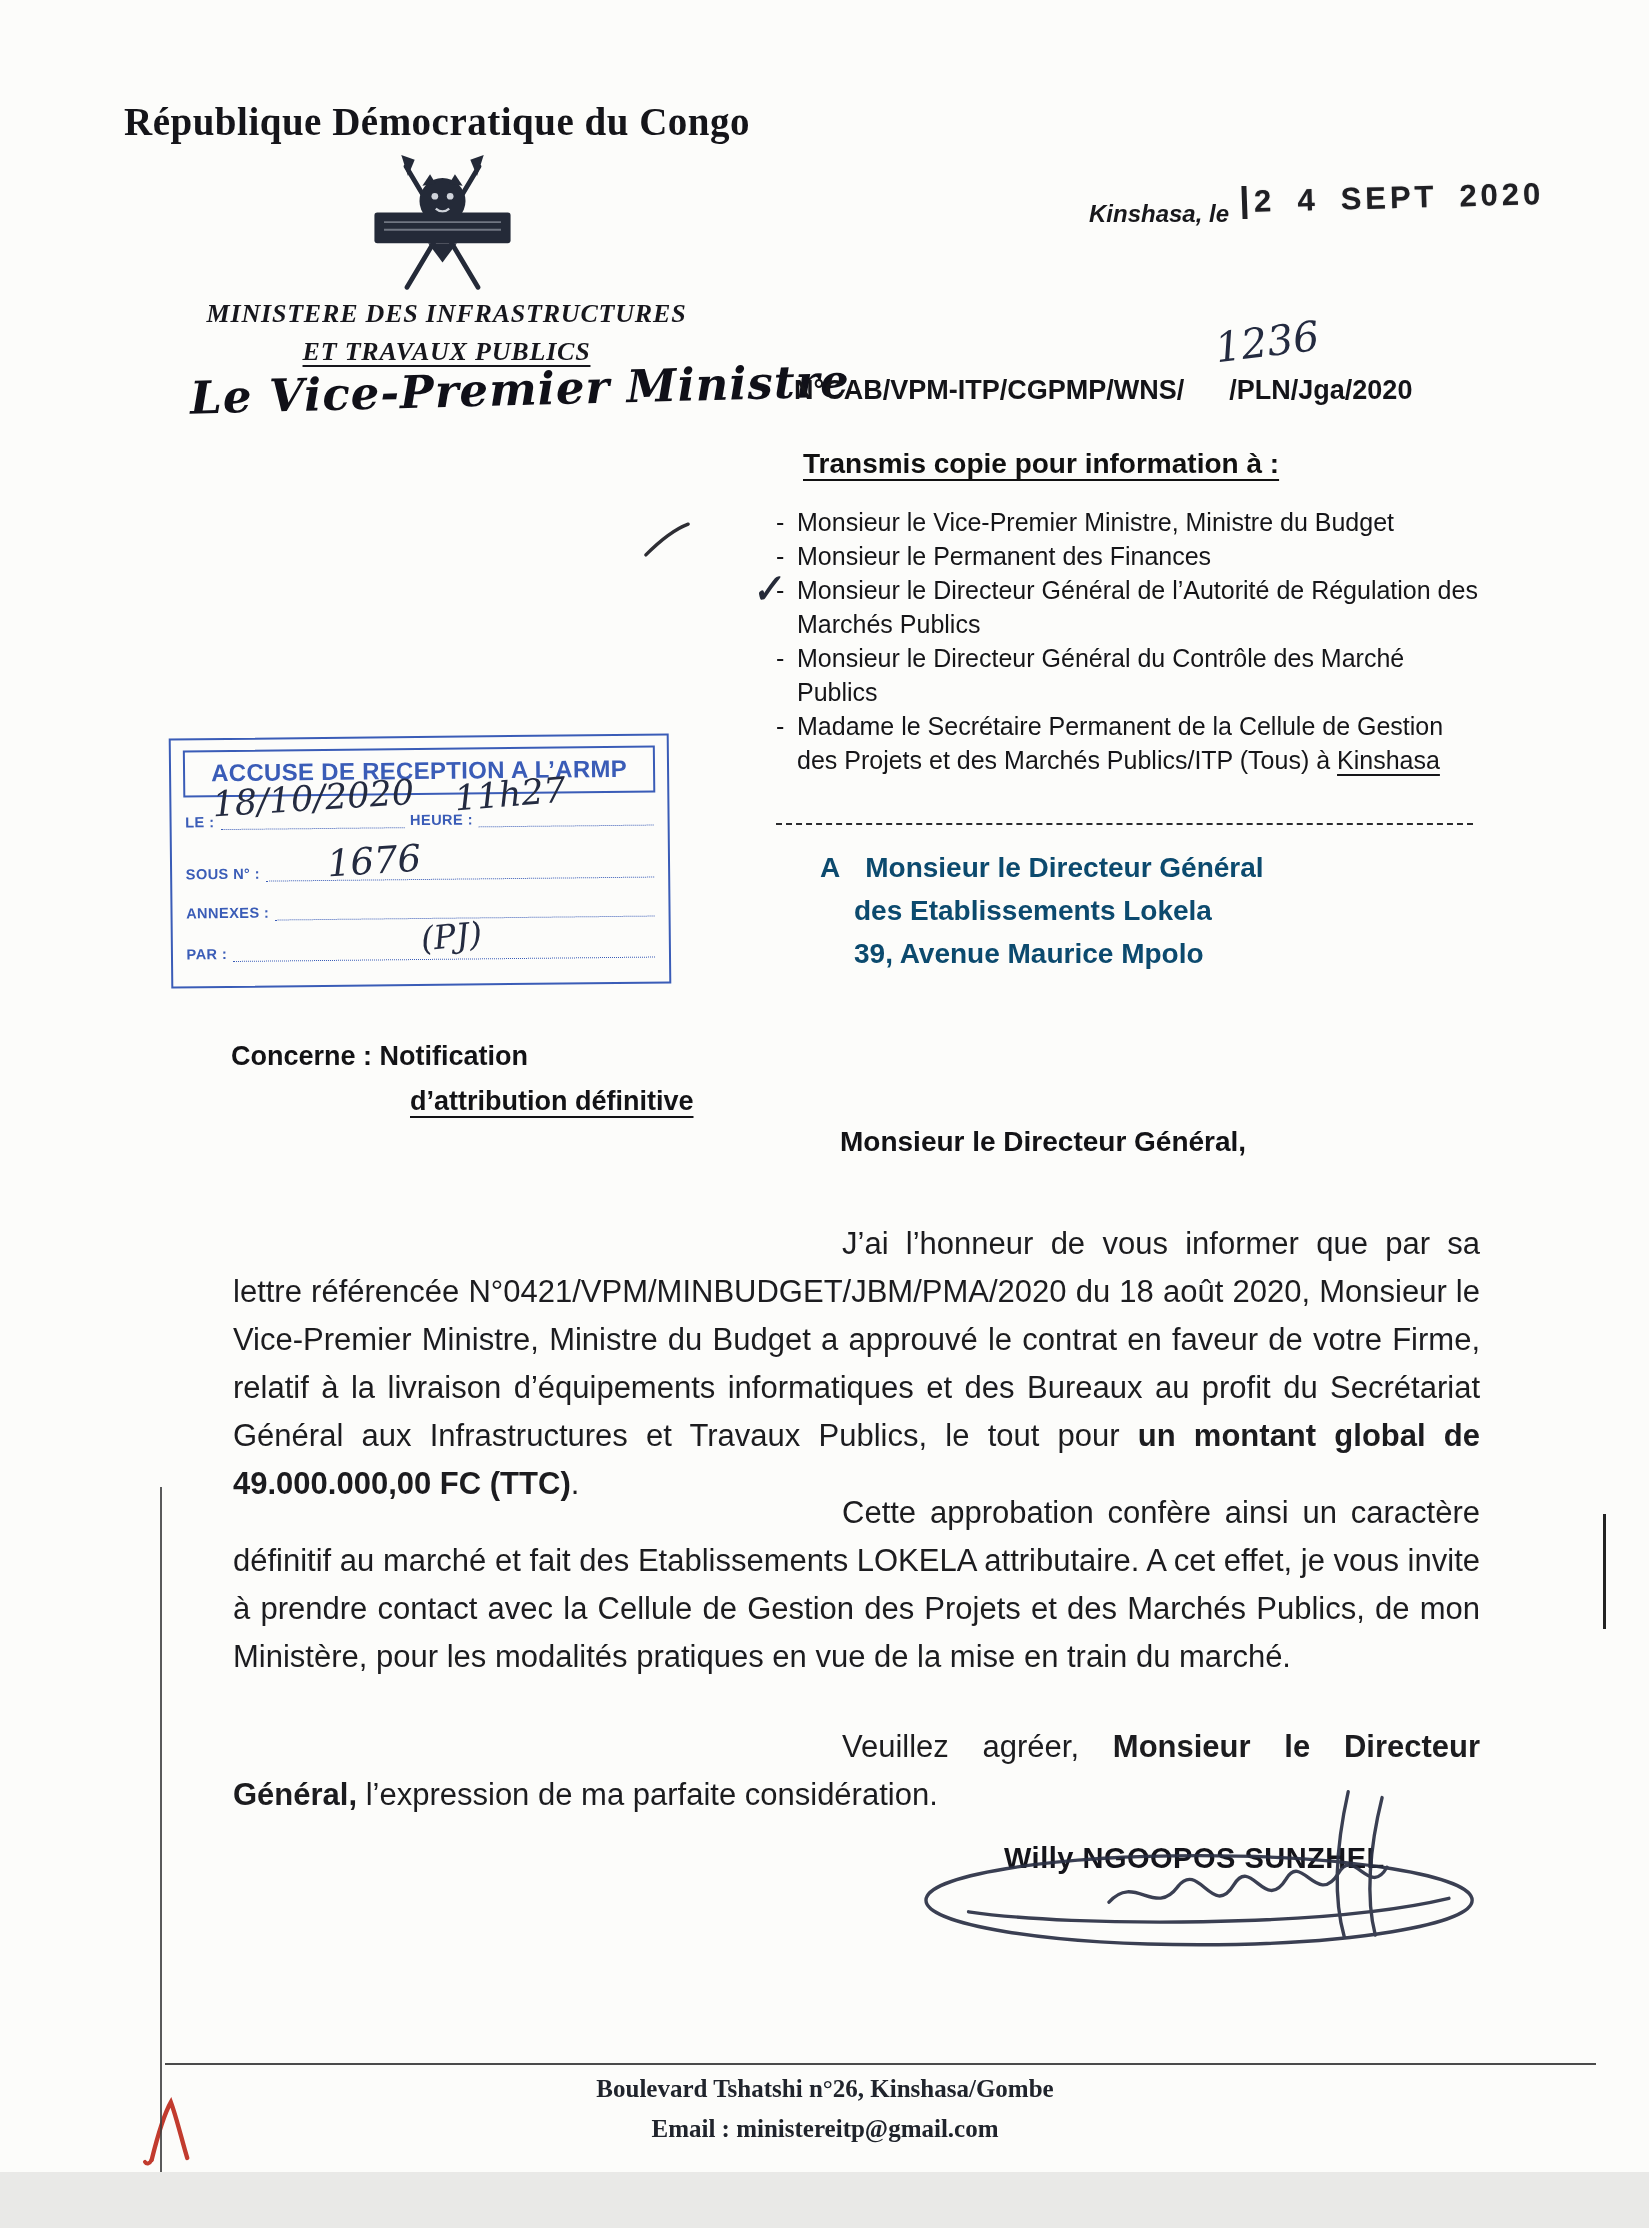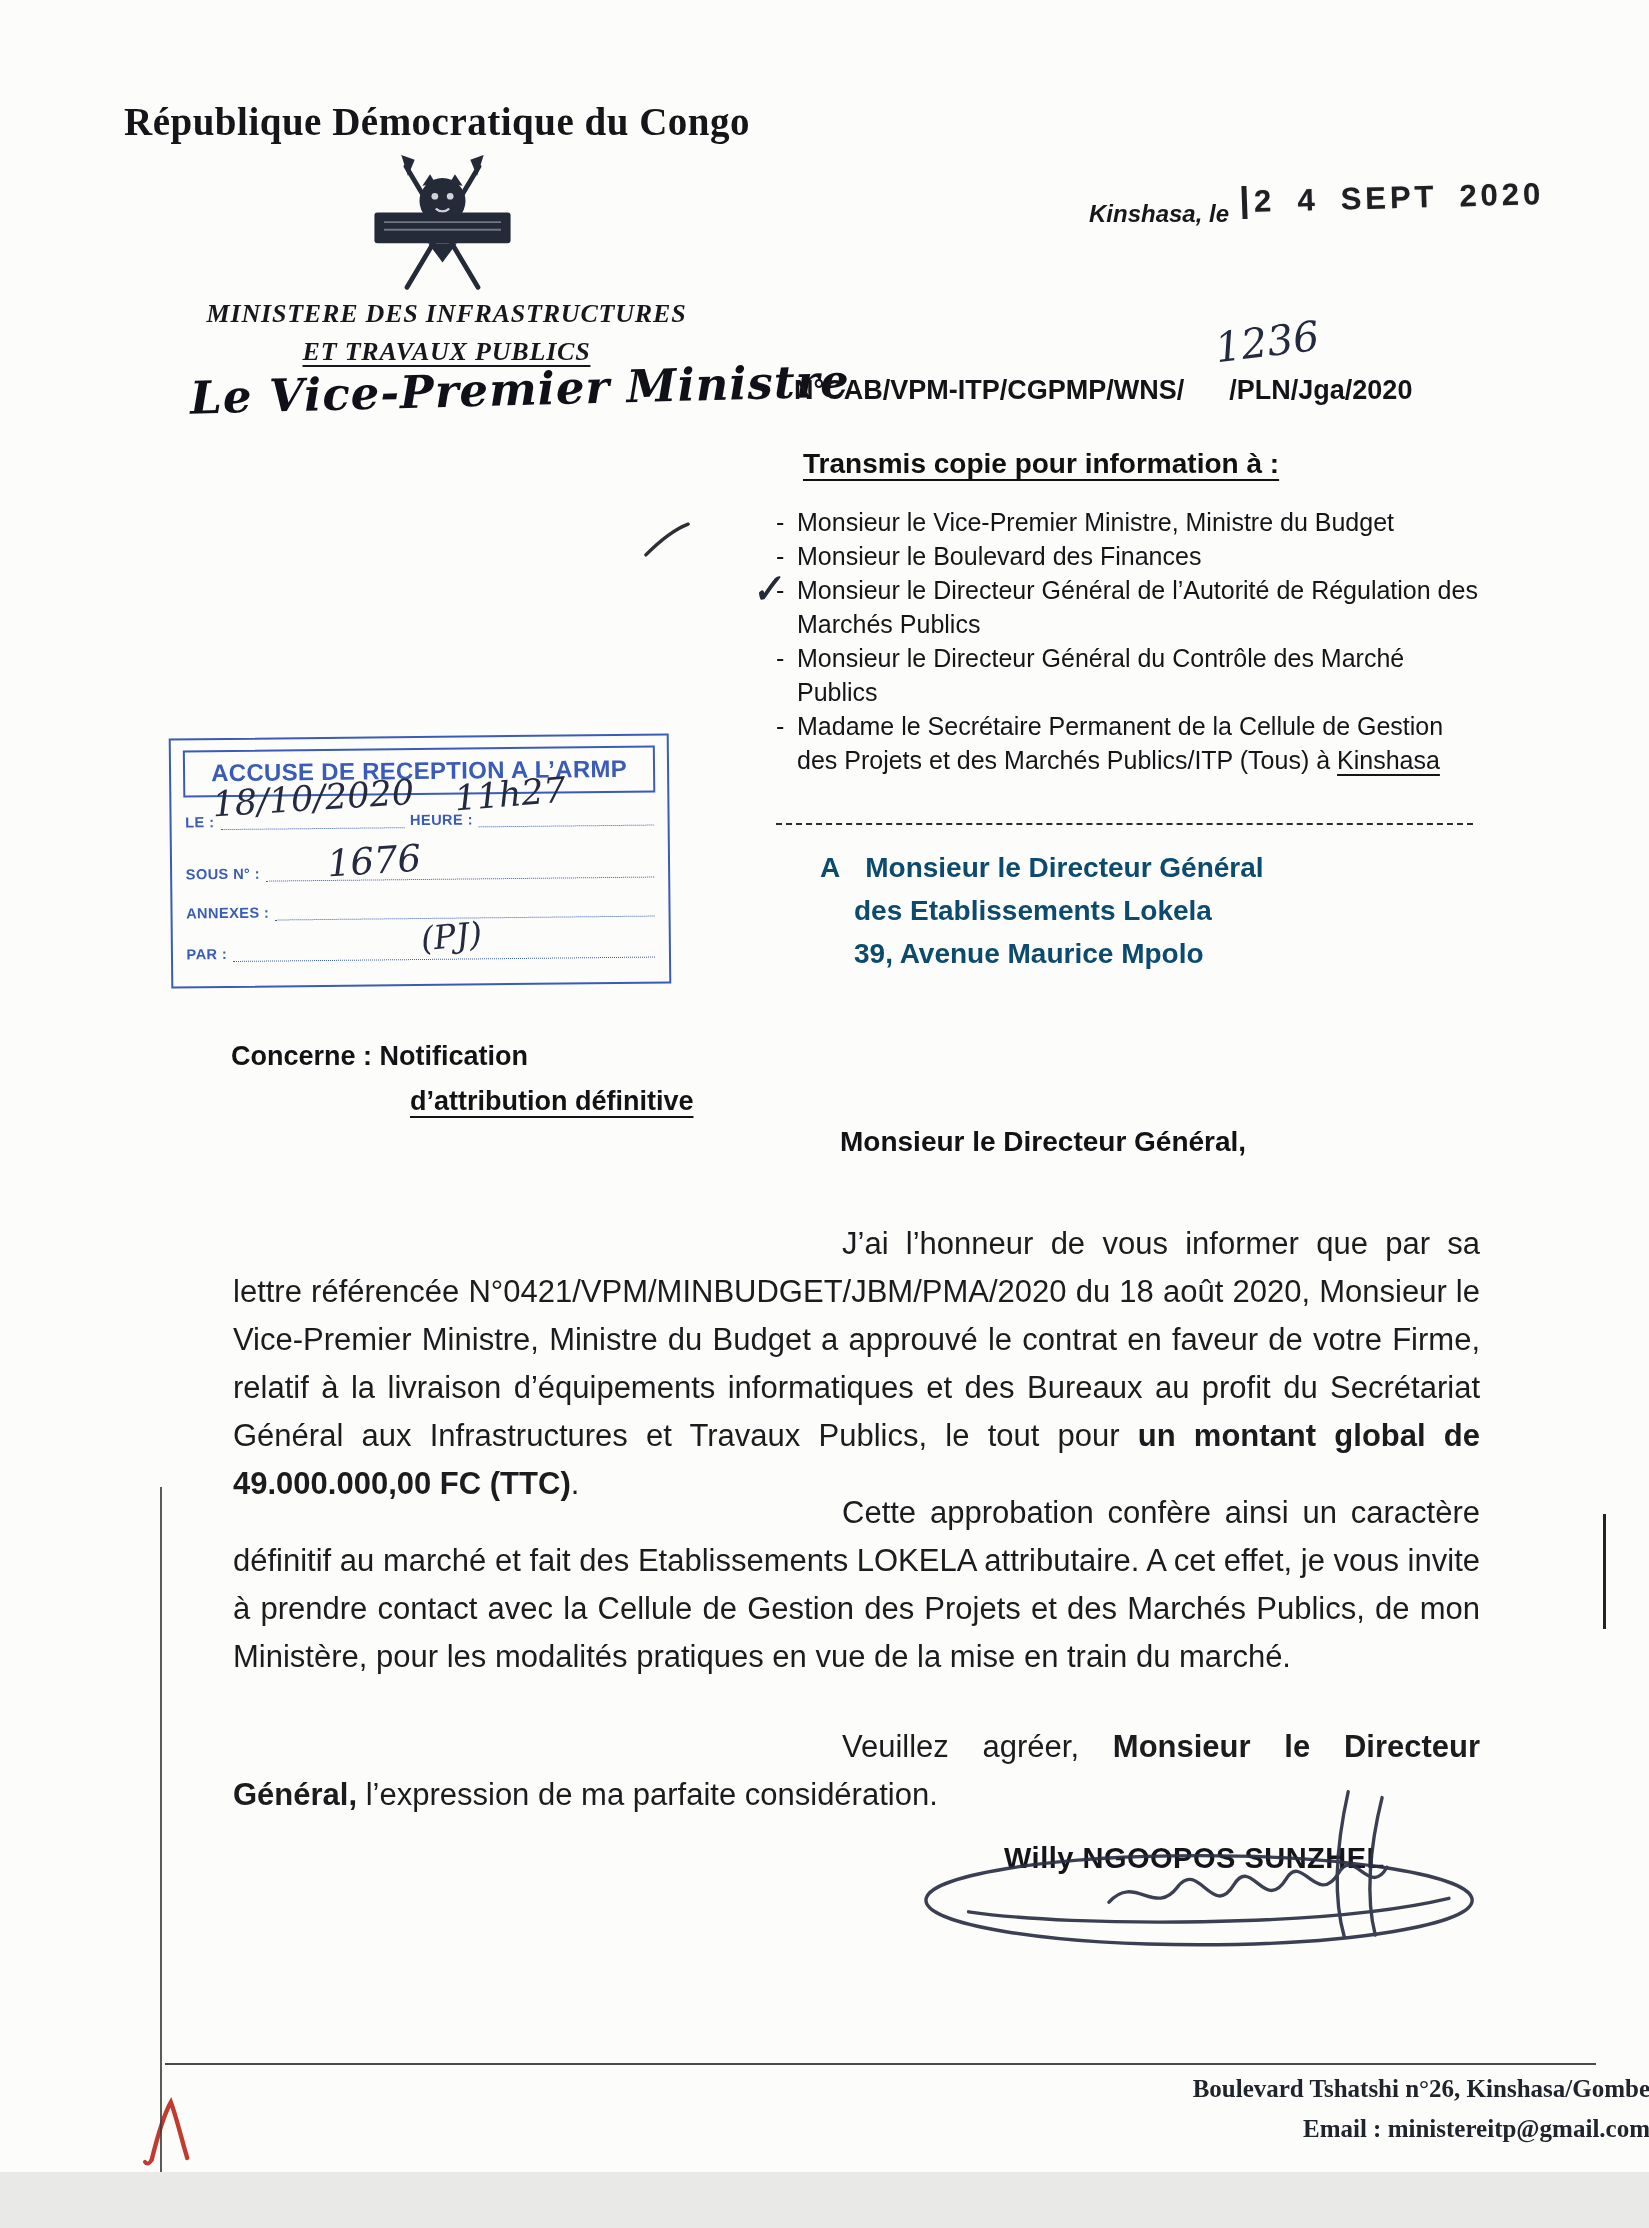--- a/index.html
+++ b/index.html
@@ -65,21 +65,21 @@
   .salutation { left:840px; top:1126px; font-size:28px; font-weight:bold; color:#131316; }
 
   .para { position:absolute; left:233px; width:1247px; font-size:31px; line-height:48px;
           text-align:justify; color:#1c1c1f; text-indent:609px; }
   .p1 { top:1220px; } .p2 { top:1489px; } .p3 { top:1723px; }
 
   .signer { left:1004px; top:1842px; font-size:29px; font-weight:bold; color:#14141a; letter-spacing:0.5px; }
   .sig-svg { left:910px; top:1784px; width:582px; height:184px; }
 
   .footer-rule { left:165px; top:2063px; width:1431px; height:1.9px; background:#4a4a4a; }
-  .footer-line { left:0; right:0; text-align:right; font-family:"Liberation Serif", serif;
+  .footer-line { left:0; right:0; text-align:center; font-family:"Liberation Serif", serif;
                  font-weight:bold; font-size:25px; color:#20242c; }
   .f1 { top:2075px; } .f2 { top:2115px; }
 
   .red-mark { left:142px; top:2096px; }
   .artifact-left  { left:160px; top:1487px; width:1.9px; height:701px; background:#3d3d3d; opacity:.85; }
   .artifact-right { left:1603px; top:1514px; width:2.9px; height:115px; background:#232323; }
 </style>
 </head>
 <body>
 
@@ -118,21 +118,21 @@
   <div class="abs hw hw-number">1236</div>
   <div class="abs reference">N°CAB/VPM-ITP/CGPMP/WNS/&nbsp;&nbsp;&nbsp;&nbsp;&nbsp;&nbsp;/PLN/Jga/2020</div>
 
   <div class="abs transmis-title">Transmis copie pour information à :</div>
 
   <ul class="abs rcpt-list">
     <li class="rcpt">
       <span class="dash">-</span><span>Monsieur le Vice-Premier Ministre, Ministre du Budget</span><span class="u"></span>
     </li>
     <li class="rcpt">
-      <span class="dash">-</span><span>Monsieur le Boulevard des Finances</span><span class="u"></span>
+      <span class="dash">-</span><span>Monsieur le Permanent des Finances</span><span class="u"></span>
     </li>
     <li class="rcpt">
       <span class="dash">-</span><span>Monsieur le Directeur Général de l’Autorité de Régulation des Marchés Publics</span><span class="u"></span>
     </li>
     <li class="rcpt">
       <span class="dash">-</span><span>Monsieur le Directeur Général du Contrôle des Marché Publics</span><span class="u"></span>
     </li>
     <li class="rcpt">
       <span class="dash">-</span><span>Madame le Secrétaire Permanent de la Cellule de Gestion des Projets et des Marchés Publics/ITP (Tous) à </span><span class="u">Kinshasa</span>
     </li>

